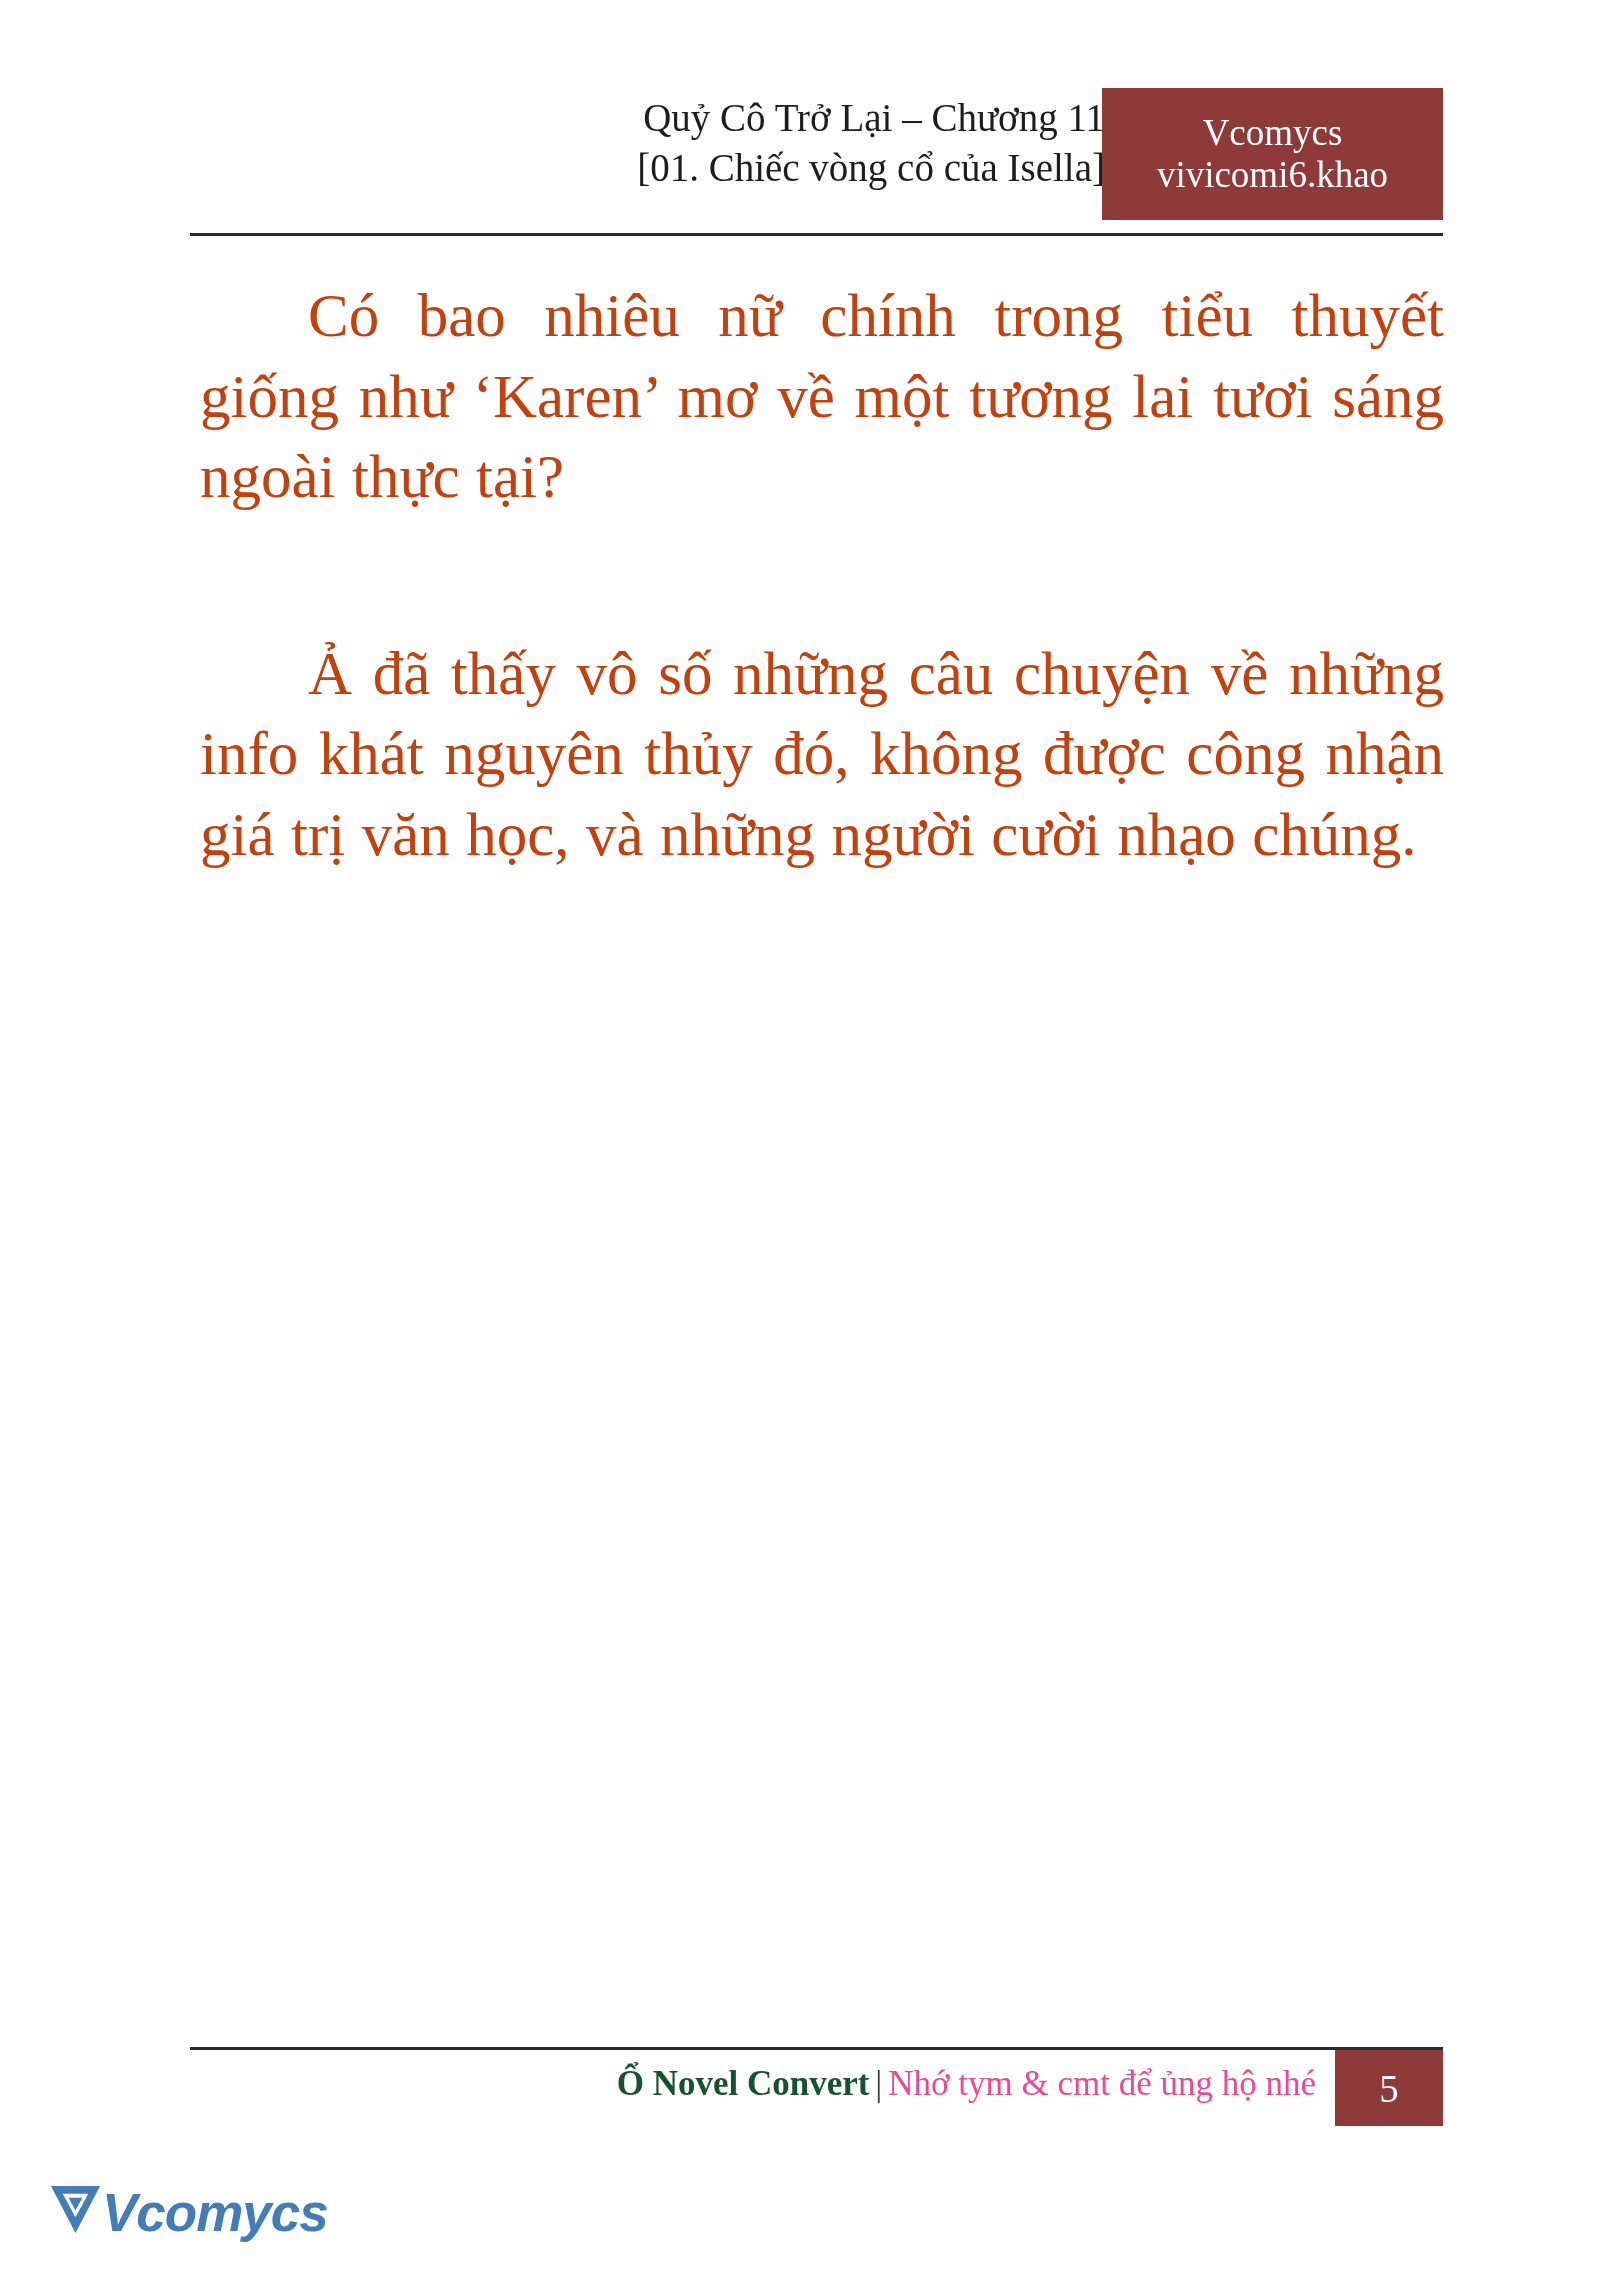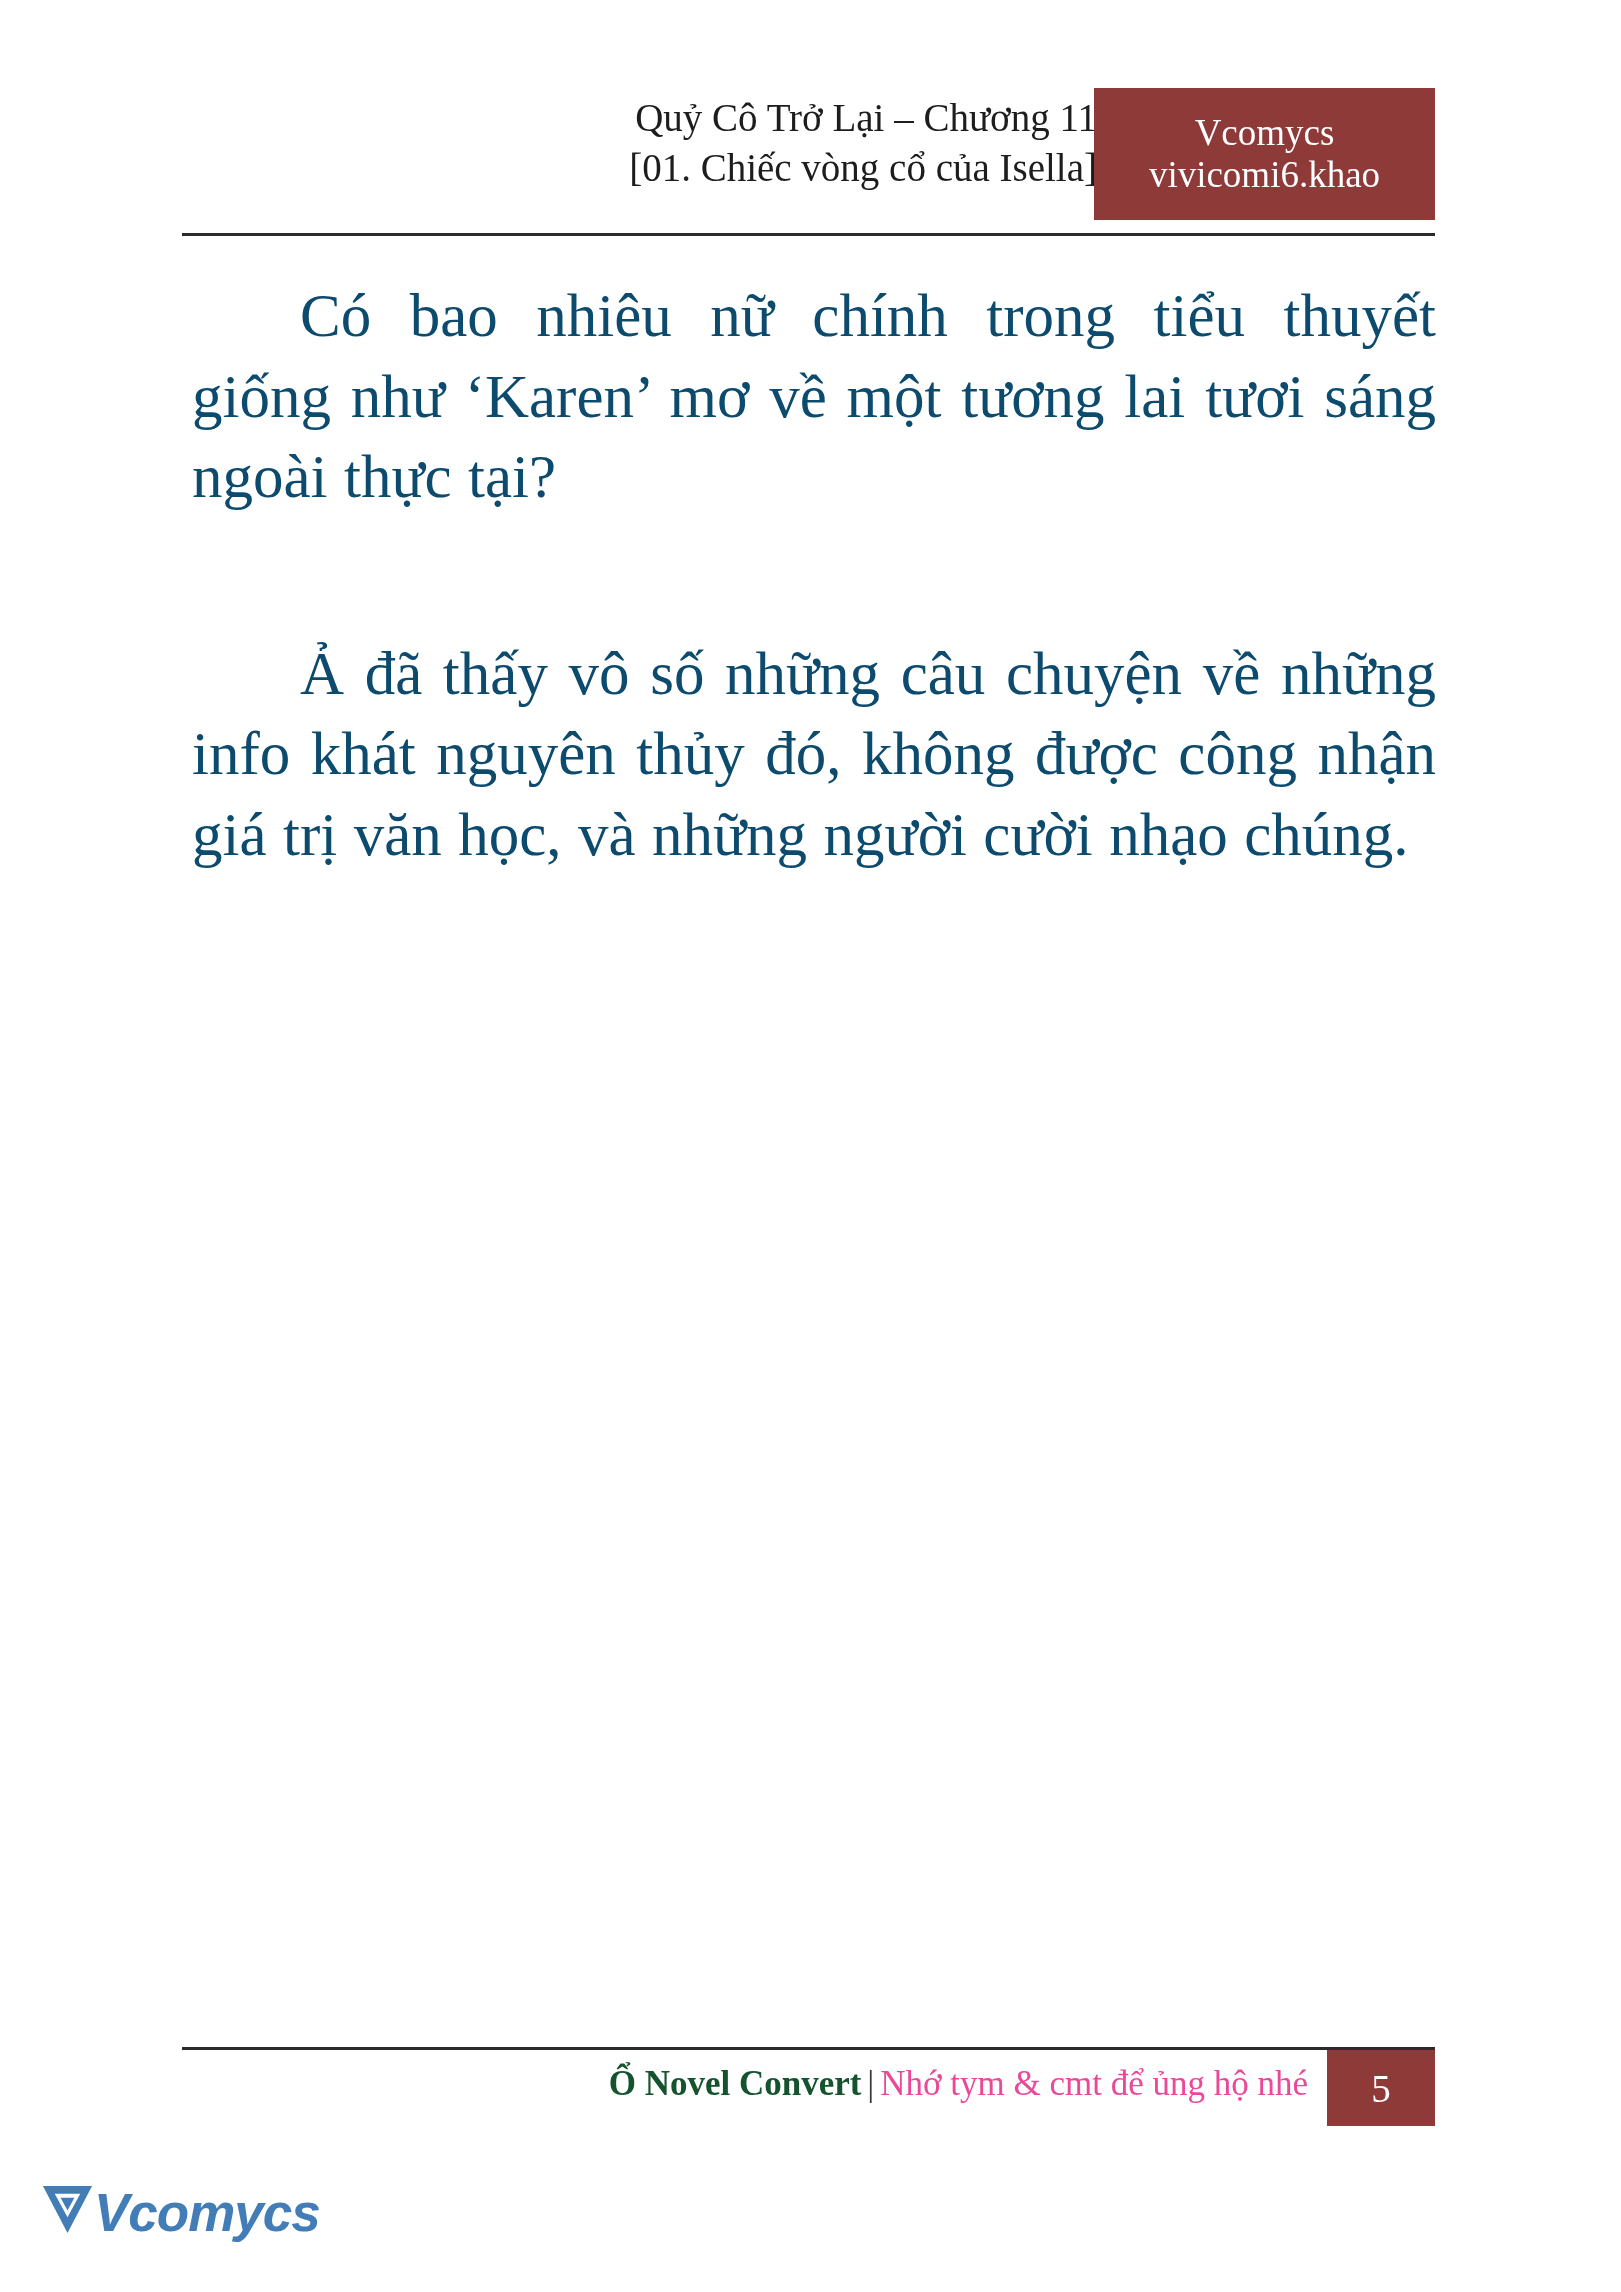--- a/index.html
+++ b/index.html
@@ -11,21 +11,21 @@
     width: 1621px;
     height: 2293px;
     position: relative;
     font-family: "Liberation Serif", serif;
     color: #1a1a1a;
     overflow: hidden;
   }
 
   .page {
     position: absolute;
-    left: 0; top: 0;
+    left: 8px; top: 0;
     width: 1377px;
     height: 2293px;
   }
 
   
   .header {
     position: absolute;
     left: 182px;
     top: 93px;
     width: 1253px;
@@ -82,21 +82,21 @@
     left: 192px;
     top: 276px;
     width: 1245px;
   }
   .para {
     font-size: 61px;
     line-height: 1.32;
     text-align: justify;
     text-indent: 108px;
     margin: 0 1px 74px 0;
-    color: #0c4a6e;
+    color: #c2410c;
     font-family: "Liberation Serif", serif;
     word-spacing: 0.02em;
   }
   .para:last-child { margin-bottom: 0; }
   .para.gap-lg { margin-bottom: 116px; }
 
   
   .footer-rule {
     position: absolute;
     left: 182px;

